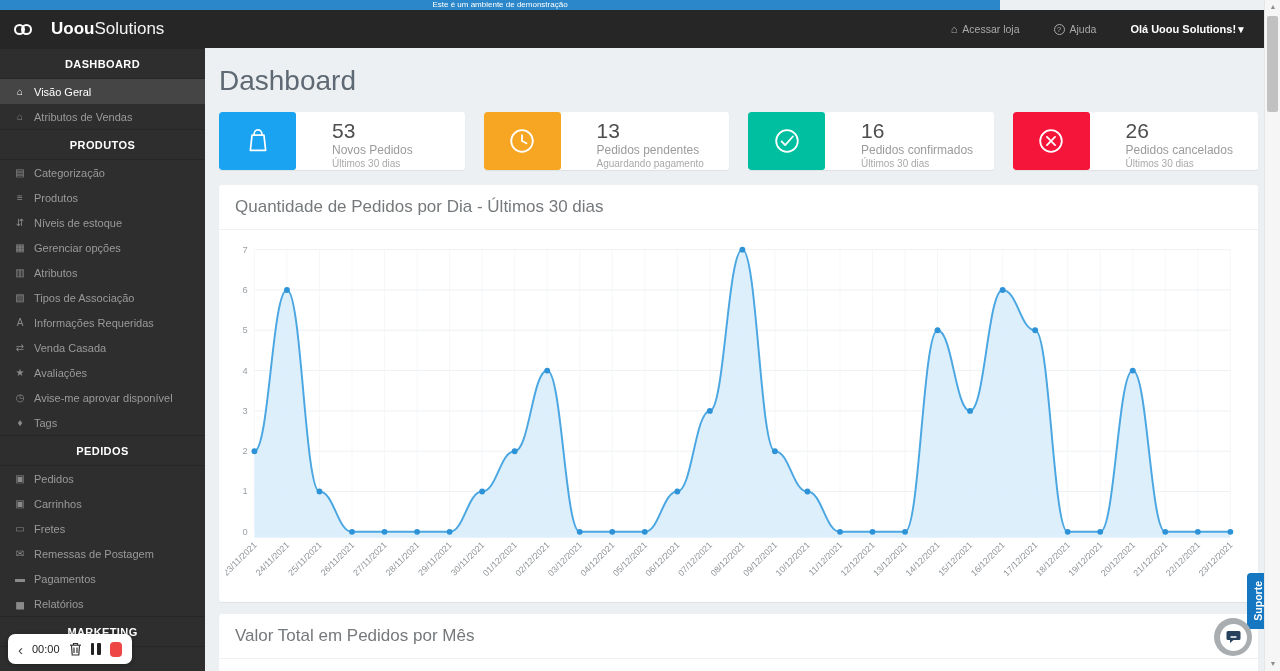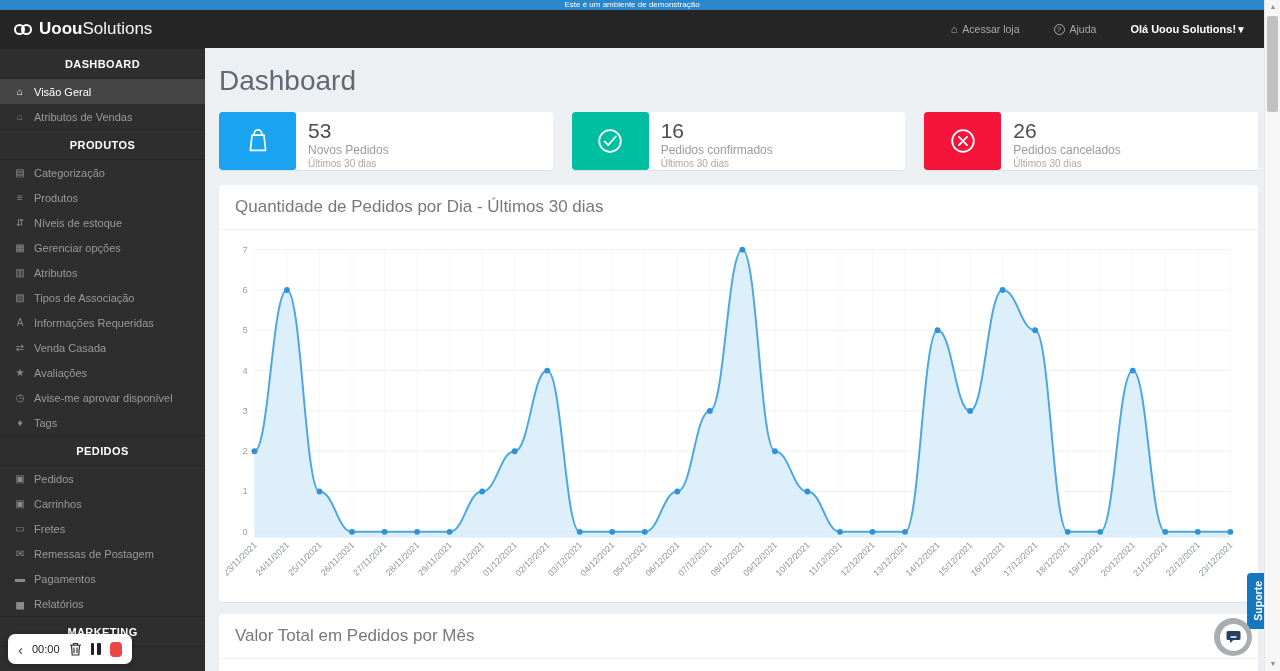--- a/index.html
+++ b/index.html
@@ -1,25 +1,25 @@
 <!DOCTYPE html>
 <html><head>
 <meta charset="utf-8">
 <style>
   * { margin:0; padding:0; box-sizing:border-box; }
   html,body { width:1280px; height:671px; overflow:hidden; font-family:"Liberation Sans", sans-serif; background:#edf0f2; }
 
   
-  .demo-bar { position:fixed; left:0; top:0; width:1264px; height:10px; background:#2b87c9; color:#fff;
+  .demo-bar { position:fixed; left:0; top:0; width:1000px; height:10px; background:#2b87c9; color:#fff;
     font-size:8px; line-height:10px; text-align:center; z-index:50; }
 
   
   .header { position:fixed; left:0; top:10px; width:1264px; height:38px; background:#262627; z-index:40;
     display:flex; align-items:center; padding:0 18px 0 14px; }
-  .logo { display:flex; align-items:center; gap:7px; color:#fff; font-size:17px; cursor:pointer; }
+  .logo { display:flex; align-items:center; gap:19px; color:#fff; font-size:17px; cursor:pointer; }
   .chain { display:flex; }
   .chain i { display:block; width:11px; height:11px; border:2.5px solid #fff; border-radius:50%; }
   .chain i + i { margin-left:-4px; }
   .logo b { font-weight:bold; }
   .logo span.lt { font-weight:normal; opacity:.95; }
   .hnav { margin-left:auto; display:flex; align-items:center; gap:34px; }
   .hlink { color:#a9a9a9; font-size:10.5px; display:flex; align-items:center; gap:5px; cursor:pointer; }
   .hlink .gl { font-size:11px; }
   .qmark { width:11px; height:11px; border:1px solid #a9a9a9; border-radius:50%; font-size:8px; line-height:10px;
     text-align:center; display:inline-block; }
@@ -41,21 +41,21 @@
   .page-title { font-size:28px; color:#5f6973; font-weight:400; padding:17px 8px 15px 14px; }
 
   .alert { margin:0 8px 13px 14px; background:#fcf8e3; border:1px solid #f2ebc9; border-radius:3px;
     padding:7px 12px; font-size:11px; color:#9a7c3c; }
   .alert a { color:#337ab7; text-decoration:none; margin-left:3px; cursor:pointer; }
 
   .cards { display:flex; gap:19px; margin:0 8px 15px 14px; }
   .card { flex:1; background:#fff; border-radius:3px; box-shadow:0 1px 1px rgba(0,0,0,.06); height:58px;
     display:flex; overflow:hidden; }
   .card .cicon { width:77px; flex:0 0 77px; border-radius:3px; display:flex; align-items:center; justify-content:center; }
-  .card .ctxt { padding:7px 12px 0; }
+  .card .ctxt { padding:7px 12px 0;margin-left:24px; }
   .card .cval { font-size:21px; color:#4e4e4e; line-height:1.1; }
   .card .clab { font-size:12px; color:#9b9b9b; margin-top:1px; }
   .card .csub { font-size:10px; color:#a9a9a9; margin-top:1px; }
 
   .panel { margin:0 8px 12px 14px; background:#fff; border-radius:3px; box-shadow:0 1px 1px rgba(0,0,0,.06); }
   .panel-title { font-size:17px; color:#75797c; padding:12px 16px; border-bottom:1px solid #f0f0f0; }
   .chart-wrap { padding:2px 10px 2px 6px; }
   .chart-wrap svg { display:block; width:100%; }
 
   .panel.bottom { height:60px; }
@@ -207,20 +207,33 @@
         <div class="cicon" style="background: rgb(25, 163, 241);">
           <svg width="34" height="34" viewBox="0 0 40 40" fill="none" stroke="#fff" stroke-width="2" stroke-linejoin="round">
             <path d="M13 13 L11 31 H29 L27 13 Z"></path>
             <path d="M15.5 13 v-1.5 a4.5 4.5 0 0 1 9 0 V13" stroke-linecap="round"></path>
           </svg>
         </div>
         <div class="ctxt">
           <div class="cval">53</div>
           <div class="clab">Novos Pedidos</div>
           <div class="csub">Últimos 30 dias</div>
+        </div>
+      </div>
+      <div class="card">
+        <div class="cicon" style="background: rgb(246, 166, 35);">
+          <svg width="36" height="36" viewBox="0 0 40 40" fill="none" stroke="#fff" stroke-width="2">
+            <circle cx="20" cy="20" r="12"></circle>
+            <path d="M20 13.5 V20 L25 22.5" stroke-linecap="round" stroke-linejoin="round"></path>
+          </svg>
+        </div>
+        <div class="ctxt">
+          <div class="cval">13</div>
+          <div class="clab">Pedidos pendentes</div>
+          <div class="csub">Aguardando pagamento</div>
         </div>
       </div>
       <div class="card">
         <div class="cicon" style="background: rgb(0, 191, 160);">
           <svg width="36" height="36" viewBox="0 0 40 40" fill="none" stroke="#fff" stroke-width="2">
             <circle cx="20" cy="20" r="12"></circle>
             <path d="M14 20.5 L18 24.5 L26.5 15" stroke-linecap="round" stroke-linejoin="round"></path>
           </svg>
         </div>
         <div class="ctxt">

